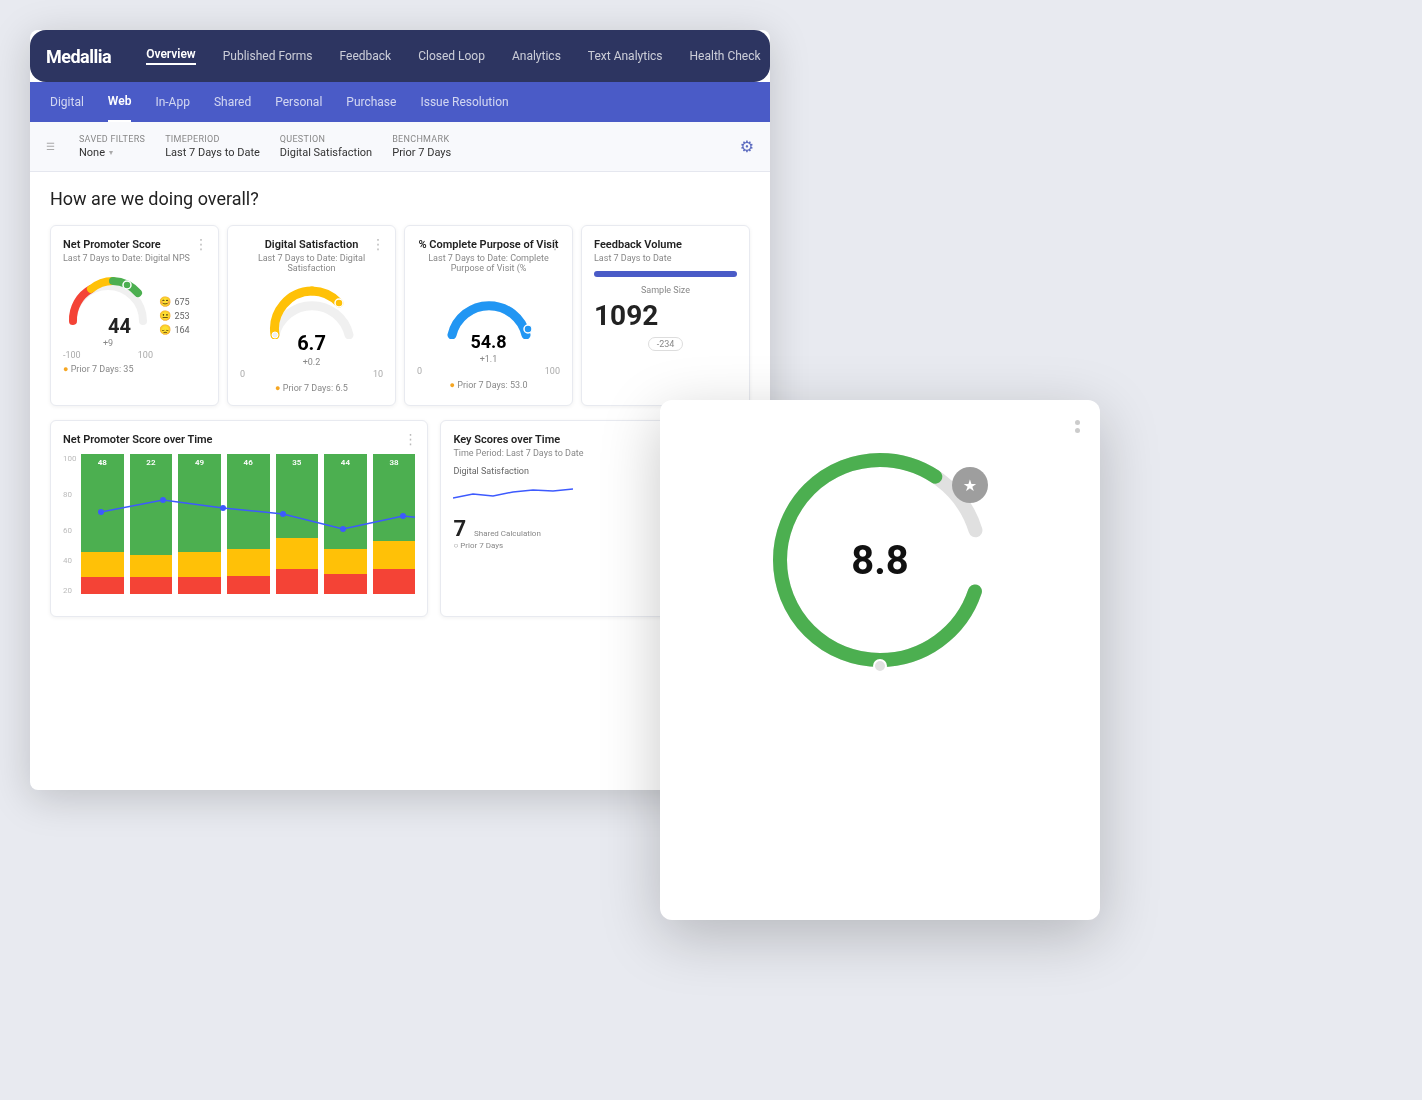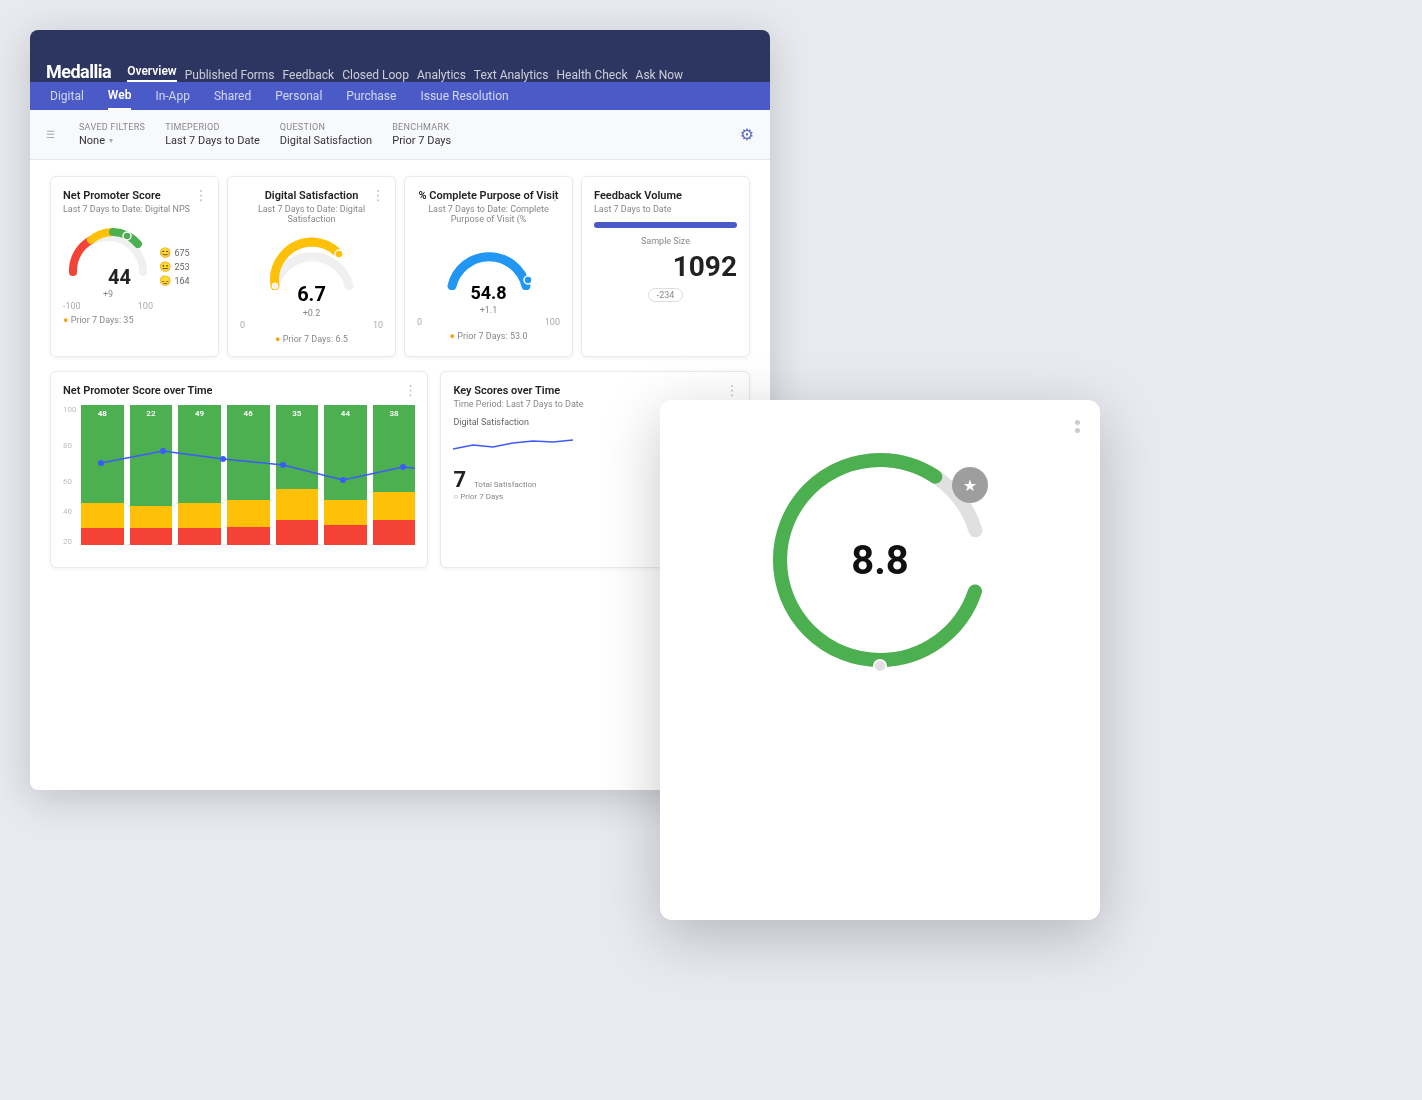--- a/index.html
+++ b/index.html
@@ -24,23 +24,24 @@
       box-shadow: 0 8px 40px rgba(0,0,0,0.18);
       overflow: hidden;
       z-index: 1;
     }
 
     
     .top-nav {
       background: #2d3561;
       height: 52px;
       display: flex;
-      align-items: flex-end;
+      align-items: center;
       padding: 0 16px;
-      gap: 8px;
+      gap: 27px;
+      border-radius: 16px;
     }
     .logo {
       color: #fff;
       font-size: 18px;
       font-weight: 700;
       letter-spacing: -0.5px;
       margin-right: 8px;
       flex-shrink: 0;
     }
     .nav-item {
@@ -52,21 +53,21 @@
     .nav-item.active {
       color: #fff;
       font-weight: 600;
       border-bottom: 2px solid #fff;
       padding-bottom: 2px;
     }
 
     
     .sub-nav {
       background: #4a5bc7;
-      height: 28px;
+      height: 40px;
       display: flex;
       align-items: center;
       padding: 0 20px;
       gap: 24px;
     }
     .sub-nav-item {
       color: rgba(255,255,255,0.75);
       font-size: 12px;
       cursor: pointer;
       height: 100%;
@@ -236,21 +237,21 @@
     .fv-sample {
       font-size: 9px;
       color: #888;
       text-align: center;
       margin-bottom: 4px;
     }
     .fv-number {
       font-size: 28px;
       font-weight: 700;
       color: #222;
-      text-align: right;
+      text-align: left;
     }
     .fv-delta {
       font-size: 9px;
       color: #888;
       text-align: center;
       border: 1px solid #ddd;
       border-radius: 10px;
       padding: 1px 8px;
       display: inline-block;
       margin: 4px auto;
@@ -404,20 +405,21 @@
       <span class="filter-value">Digital Satisfaction</span>
     </div>
     <div class="filter-group">
       <span class="filter-label">Benchmark</span>
       <span class="filter-value">Prior 7 Days</span>
     </div>
     <div class="filter-actions">⚙</div>
   </div>
 
   <div class="main-content">
+    <h2 class="page-title">How are we doing overall?</h2>
 
     <div class="cards-row">
 
       <div class="card">
         <div class="card-title">Net Promoter Score</div>
         <div class="card-subtitle">Last 7 Days to Date: Digital NPS</div>
         <span class="card-menu">⋮</span>
         <div class="nps-layout">
           <div class="gauge-container">
             <svg width="90" height="55" viewBox="0 0 90 55">
@@ -615,21 +617,21 @@
       <div class="ks-card">
         <div class="card-title">Key Scores over Time</div>
         <div class="card-subtitle">Time Period: Last 7 Days to Date</div>
         <span class="card-menu">⋮</span>
         <div class="ks-metric">Digital Satisfaction</div>
         <svg width="120" height="24" viewBox="0 0 120 24">
           <polyline points="0,18 20,14 40,16 60,12 80,10 100,11 120,9" fill="none" stroke="#3d5afe" stroke-width="1.5"></polyline>
         </svg>
         <div style="margin-top:8px;">
           <span class="ks-value-big">7</span>
-          <span class="ks-sub" style="margin-left:4px;">Total Satisfaction</span>
+          <span class="ks-sub" style="margin-left:4px;">Shared Calculation</span>
         </div>
         <div class="ks-sub">
           <span>○</span>
           <span>Prior 7 Days</span>
         </div>
       </div>
 
     </div>
   </div>
 </div>

